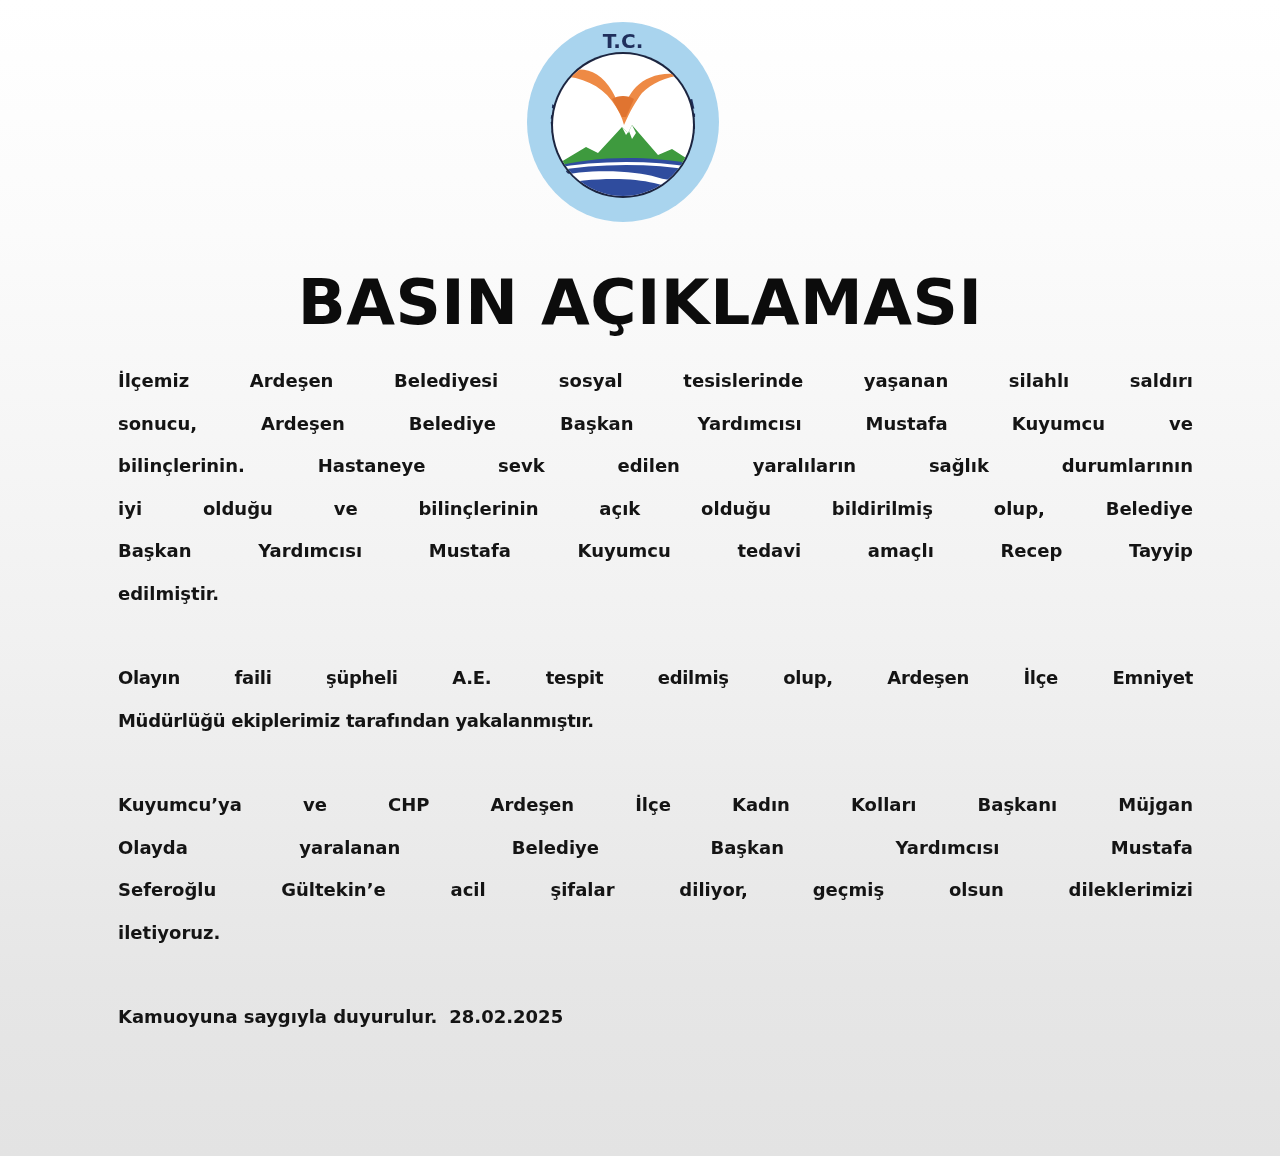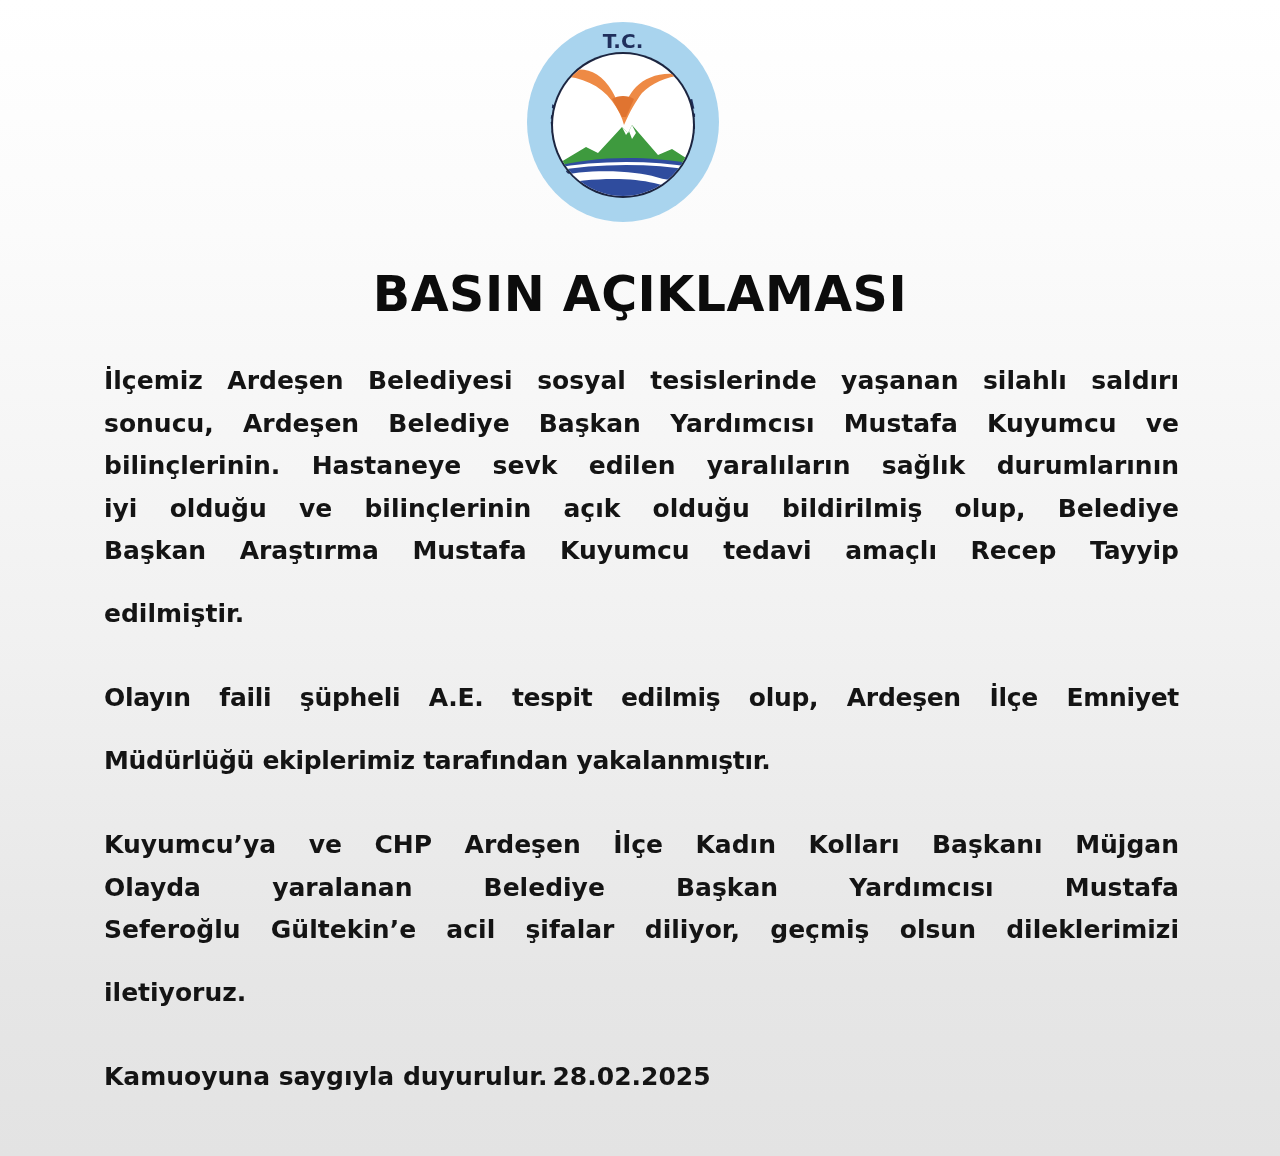--- a/index.html
+++ b/index.html
@@ -20,46 +20,46 @@
     height: 202px;
   }
   .title {
     position: absolute;
     left: 0;
     top: 266px;
     width: 1280px;
     text-align: center;
     font-family: "DejaVu Sans", "Liberation Sans", sans-serif;
     font-weight: bold;
-    font-size: 49px;
+    font-size: 63px;
     letter-spacing: 0.5px;
     color: #0c0c0c;
     margin: 0;
   }
   .body-text {
     position: absolute;
-    left: 104px;
+    left: 118px;
     width: 1075px;
     top: 360px;
-    font-size: 25px;
+    font-size: 18px;
     line-height: 42.5px;
     font-weight: bold;
     color: #141414;
   }
   .para {
     margin: 0;
     text-align: justify;
     text-align-last: left;
   }
   .para + .para { margin-top: 42px; }
   .line { display: block; text-align: justify; text-align-last: justify; white-space: nowrap; }
-  .line.last { text-align-last: left; margin-top: 20px; }
+  .line.last { text-align-last: left; }
   .p2 .line { letter-spacing: -0.3px; }
   .p4 { margin-top: 42px; }
-  .closing-date { margin-left: 5px; }
+  .closing-date { margin-left: 12px; }
 </style>
 </head>
 <body>
 
 <div class="logo">
   <svg width="194" height="202" viewBox="0 0 194 202" xmlns="http://www.w3.org/2000/svg">
     <defs>
       <path id="ringPath" d="M 28 78 A 72 74 0 1 0 166 78" fill="none"></path>
       <clipPath id="innerClip">
           <ellipse cx="97" cy="104" rx="70" ry="71"></ellipse>
@@ -92,21 +92,21 @@
 </div>
 
 <h1 class="title">BASIN AÇIKLAMASI</h1>
 
 <div class="body-text">
   <p class="para p1">
     <span class="line">İlçemiz Ardeşen Belediyesi sosyal tesislerinde yaşanan silahlı saldırı</span>
     <span class="line">sonucu, Ardeşen Belediye Başkan Yardımcısı Mustafa Kuyumcu ve</span>
     <span class="line">bilinçlerinin. Hastaneye sevk edilen yaralıların sağlık durumlarının</span>
     <span class="line">iyi olduğu ve bilinçlerinin açık olduğu bildirilmiş olup, Belediye</span>
-    <span class="line">Başkan Araştırma Mustafa Kuyumcu tedavi amaçlı Recep Tayyip</span>
+    <span class="line">Başkan Yardımcısı Mustafa Kuyumcu tedavi amaçlı Recep Tayyip</span>
     <span class="line last">edilmiştir.</span>
   </p>
   <p class="para p2">
     <span class="line">Olayın faili şüpheli A.E. tespit edilmiş olup, Ardeşen İlçe Emniyet</span>
     <span class="line last">Müdürlüğü ekiplerimiz tarafından yakalanmıştır.</span>
   </p>
   <p class="para p3">
     <span class="line">Kuyumcu’ya ve CHP Ardeşen İlçe Kadın Kolları Başkanı Müjgan</span>
     <span class="line">Olayda yaralanan Belediye Başkan Yardımcısı Mustafa</span>
     <span class="line">Seferoğlu Gültekin’e acil şifalar diliyor, geçmiş olsun dileklerimizi</span>

